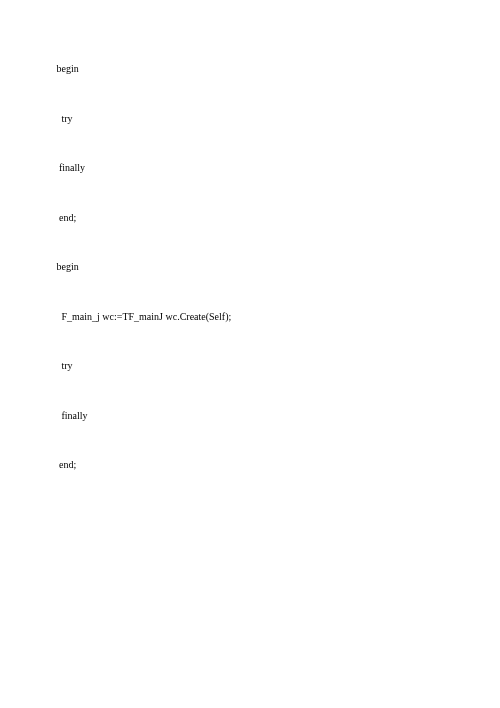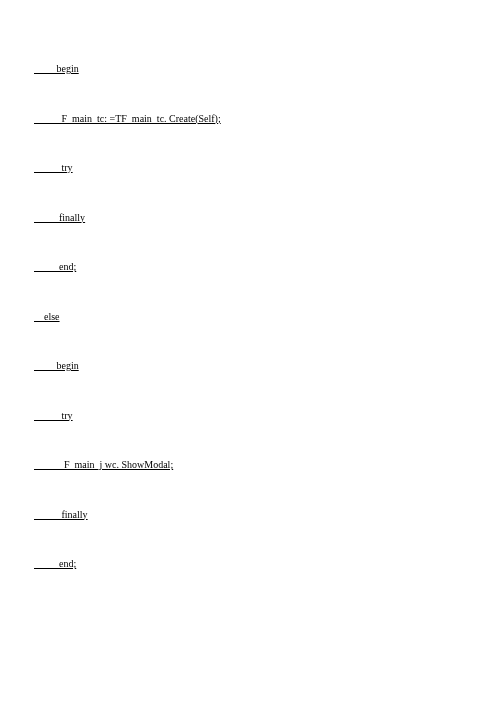--- a/index.html
+++ b/index.html
@@ -20,38 +20,35 @@
     line-height: 1.65;
   }
   .code-block {
     white-space: pre;
     font-family: "Times New Roman", "SimSun", serif;
     font-size: 10px;
     line-height: 1.65;
   }
   .code-line {
     white-space: pre;
-    text-decoration: underline;
   }
 </style>
 </head>
 <body>
 
 <div class="page">
 
   <div class="code-block">
     <div class="code-line">         begin</div>
-    <div class="code-line">           F_main_tc: =TF_main_tc. Create(Self);</div>
     <div class="code-line">           try</div>
     <div class="code-line">          finally</div>
     <div class="code-line">          end;</div>
-    <div class="code-line">    else</div>
     <div class="code-line">         begin</div>
+    <div class="code-line">           F_main_j wc:=TF_mainJ wc.Create(Self);</div>
     <div class="code-line">           try</div>
-    <div class="code-line">            F_main_j wc. ShowModal;</div>
     <div class="code-line">           finally</div>
     <div class="code-line">          end;</div>
     
     
     
     
     
     
     
     

